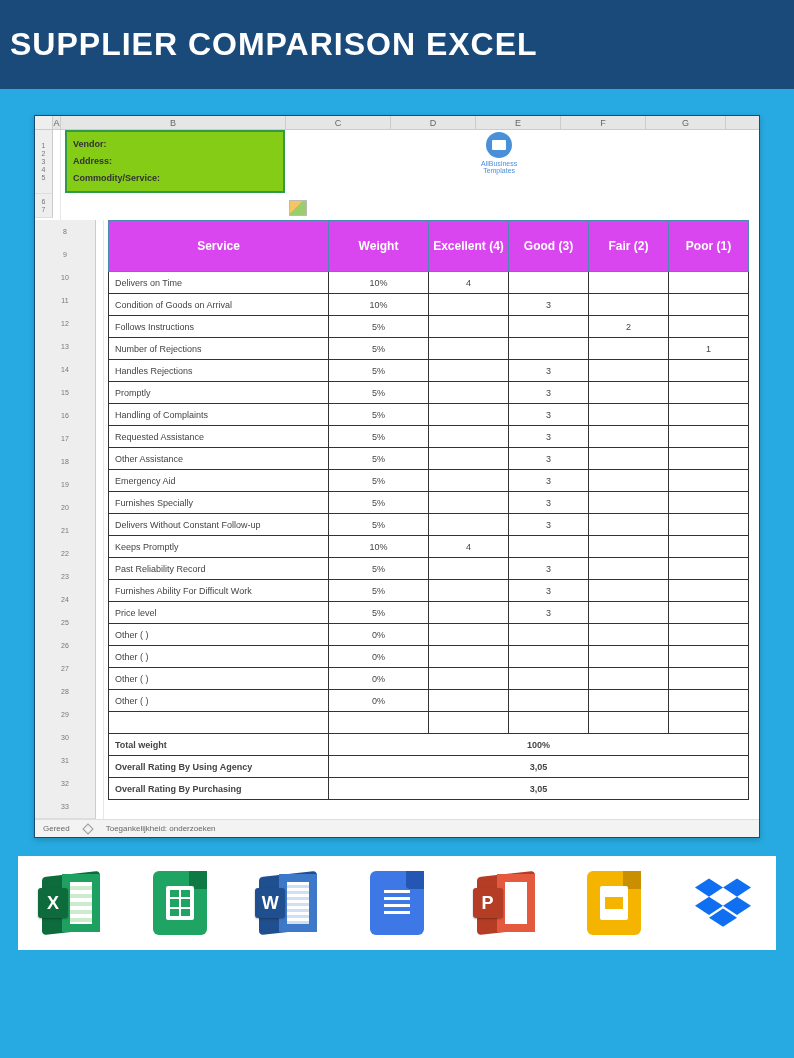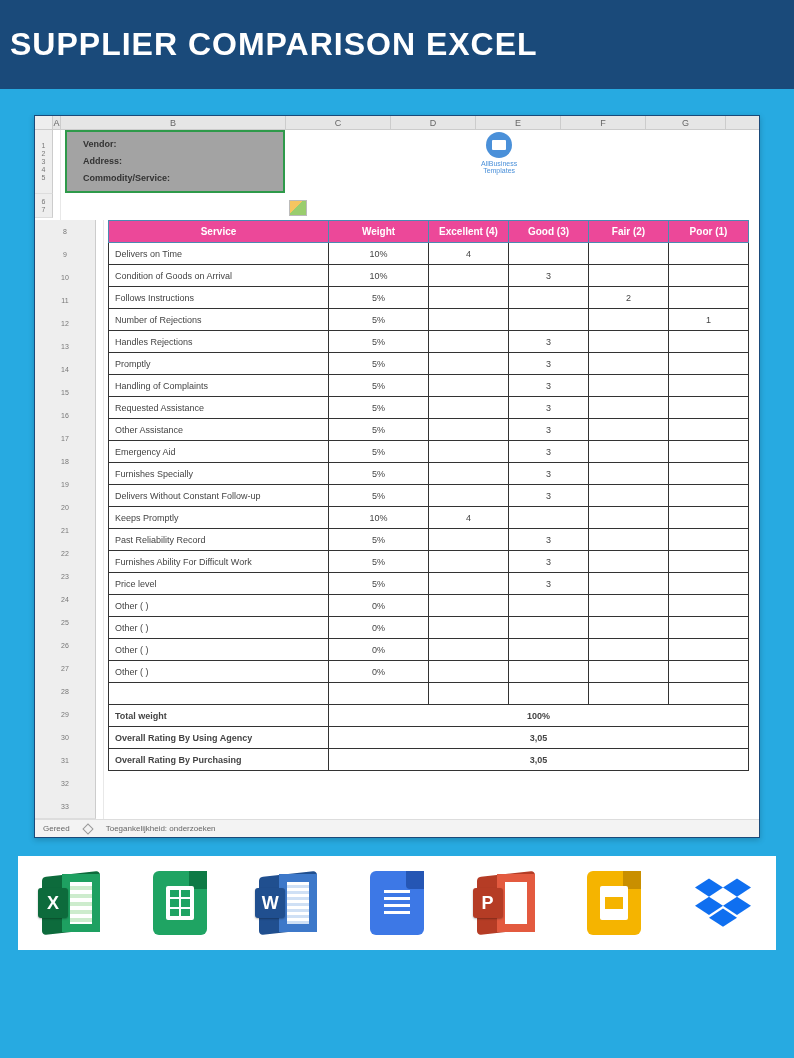--- a/index.html
+++ b/index.html
@@ -61,23 +61,23 @@
     display:flex; flex-direction:column; justify-content:center; align-items:center;
     font-size: 7px; color:#777;
   }
   .row-gutter span { line-height: 8px; }
   .col-a-strip { width: 8px; border-right:1px solid #e8e8e8; }
   .content { flex:1; padding: 0 10px 0 4px; }
 
   .top-zone { display:flex; gap: 6px; align-items:flex-start; }
   .vendor-box {
     border: 2px solid #2e9a4a;
-    background: #a3a3a3;
+    background: #84cc16;
     width: 220px;
-    padding: 4px 16px;
+    padding: 4px 6px;
     font-size: 9px;
     font-weight: 700;
     color: #333;
     line-height: 17px;
   }
   .logo-zone {
     margin-left: 190px;
     text-align:center;
     font-size: 7px;
     color: #4a90d9;
@@ -98,26 +98,26 @@
     margin: 6px 0 4px 224px;
   }
 
   table.grid {
     width: 100%;
     border-collapse: collapse;
     font-size: 9px;
     table-layout: fixed;
   }
   table.grid th {
-    background: #ec4899;
+    background: #d946ef;
     color: #fff;
     font-weight: 700;
-    padding: 5px 4px;
+    padding: 18px 4px;
     border: 1px solid #4b8ab2;
-    font-size: 10px;
+    font-size: 12px;
   }
   table.grid td {
     border: 1px solid #333;
     padding: 5px 4px;
     height: 22px;
     vertical-align: middle;
   }
   table.grid td.svc { text-align:left; padding-left:6px;margin-left:28px; }
   table.grid td.ctr { text-align:center; }
   table.grid td.bold { font-weight:700; }

